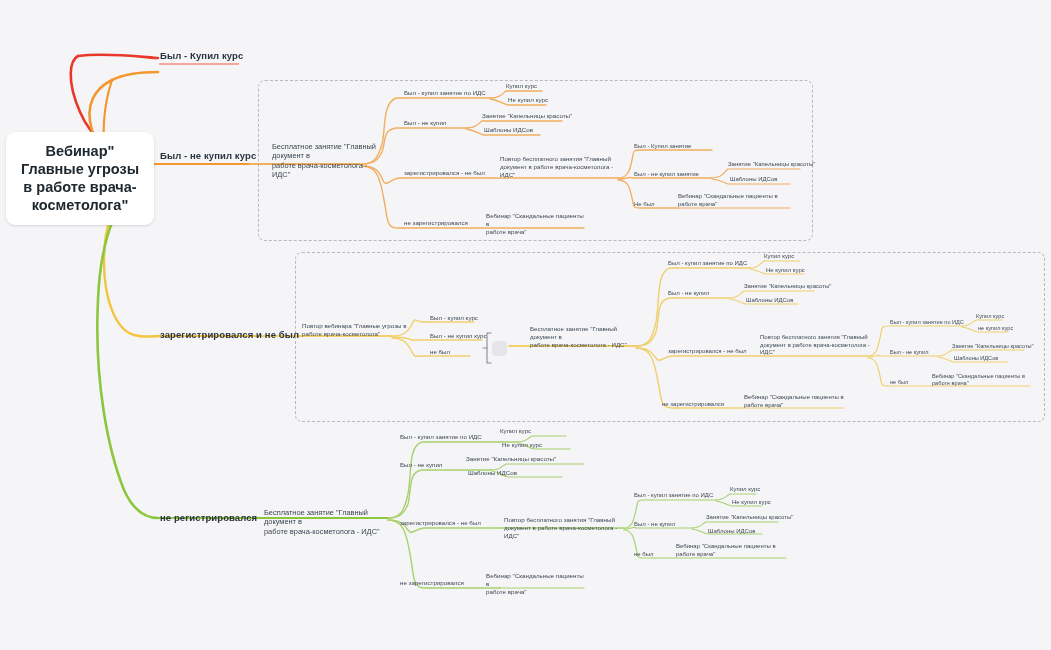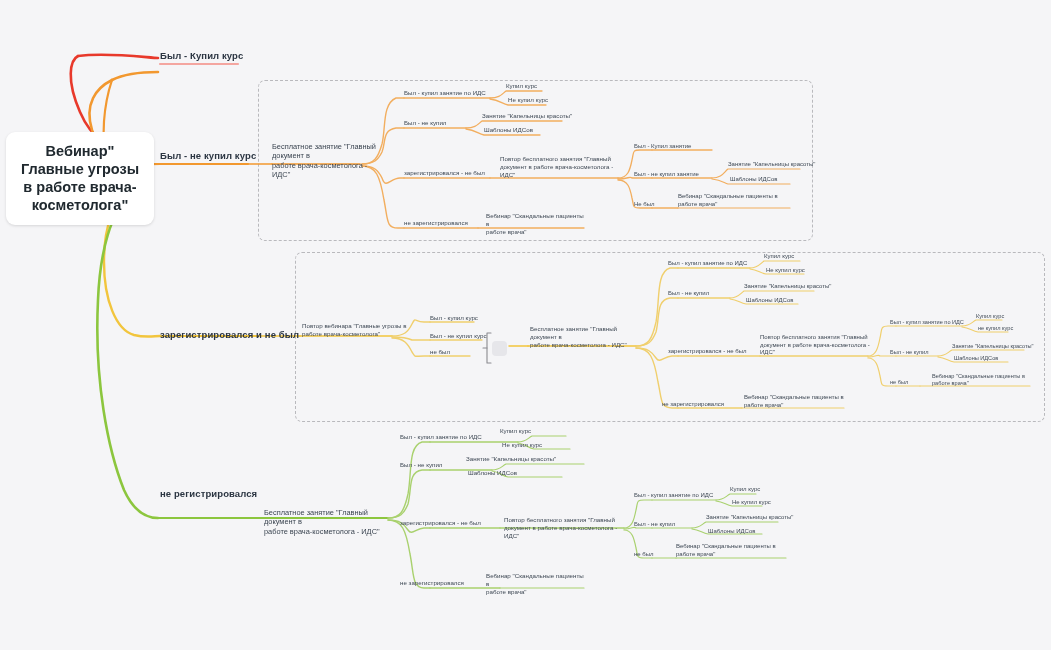--- a/index.html
+++ b/index.html
@@ -202,21 +202,21 @@
     </g>
   </svg>
 
   <div class="collapse-chip" style="left:492px;top:341px;"></div>
 
   <div class="node root">Вебинар" Главные угрозы в работе врача-косметолога"</div>
 
   <div class="node l1" style="left:160px;top:50px;">Был - Купил курс</div>
   <div class="node l1" style="left:160px;top:150px;">Был - не купил курс</div>
   <div class="node l1" style="left:160px;top:329px;">зарегистрировался и не был</div>
-  <div class="node l1" style="left:160px;top:488px;">не регистрировался</div>
+  <div class="node l1" style="left:160px;top:512px;">не регистрировался</div>
 
   <div class="node l2" style="left:272px;top:142px;width:110px;">Бесплатное занятие "Главный документ в
 работе врача-косметолога - ИДС"</div>
 
   <div class="node l3" style="left:404px;top:89px;">Был - купил занятие по ИДС</div>
   <div class="node l3" style="left:506px;top:82px;">Купил курс</div>
   <div class="node l3" style="left:508px;top:96px;">Не купил курс</div>
 
   <div class="node l3" style="left:404px;top:119px;">Был - не купил</div>
   <div class="node l3" style="left:482px;top:112px;">Занятие "Капельницы красоты"</div>

